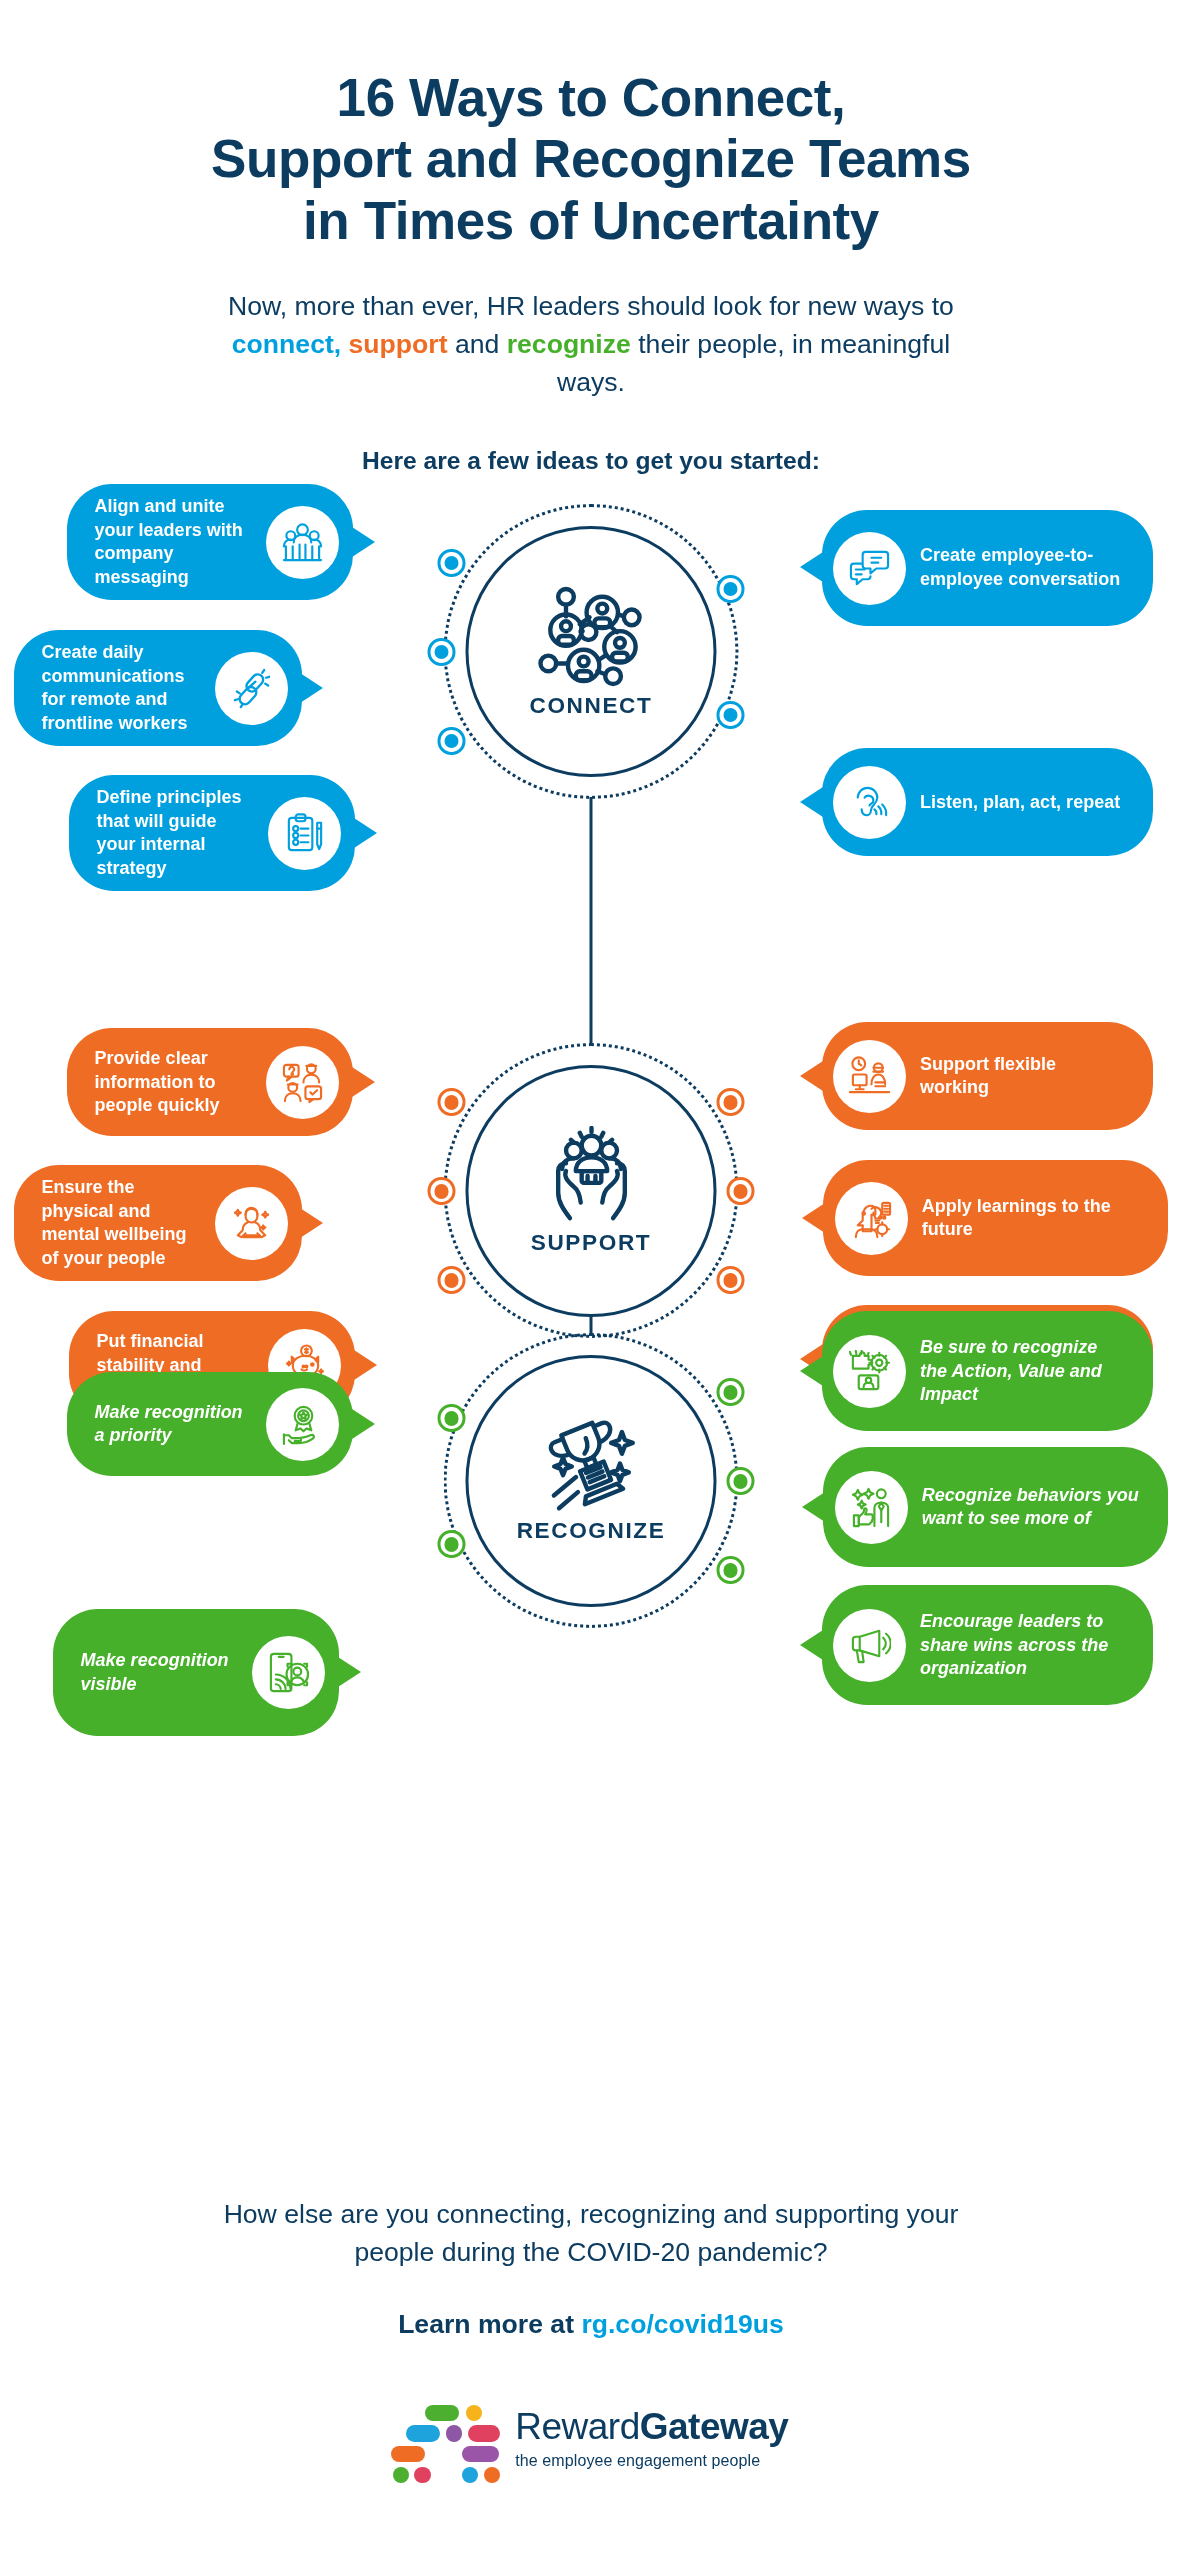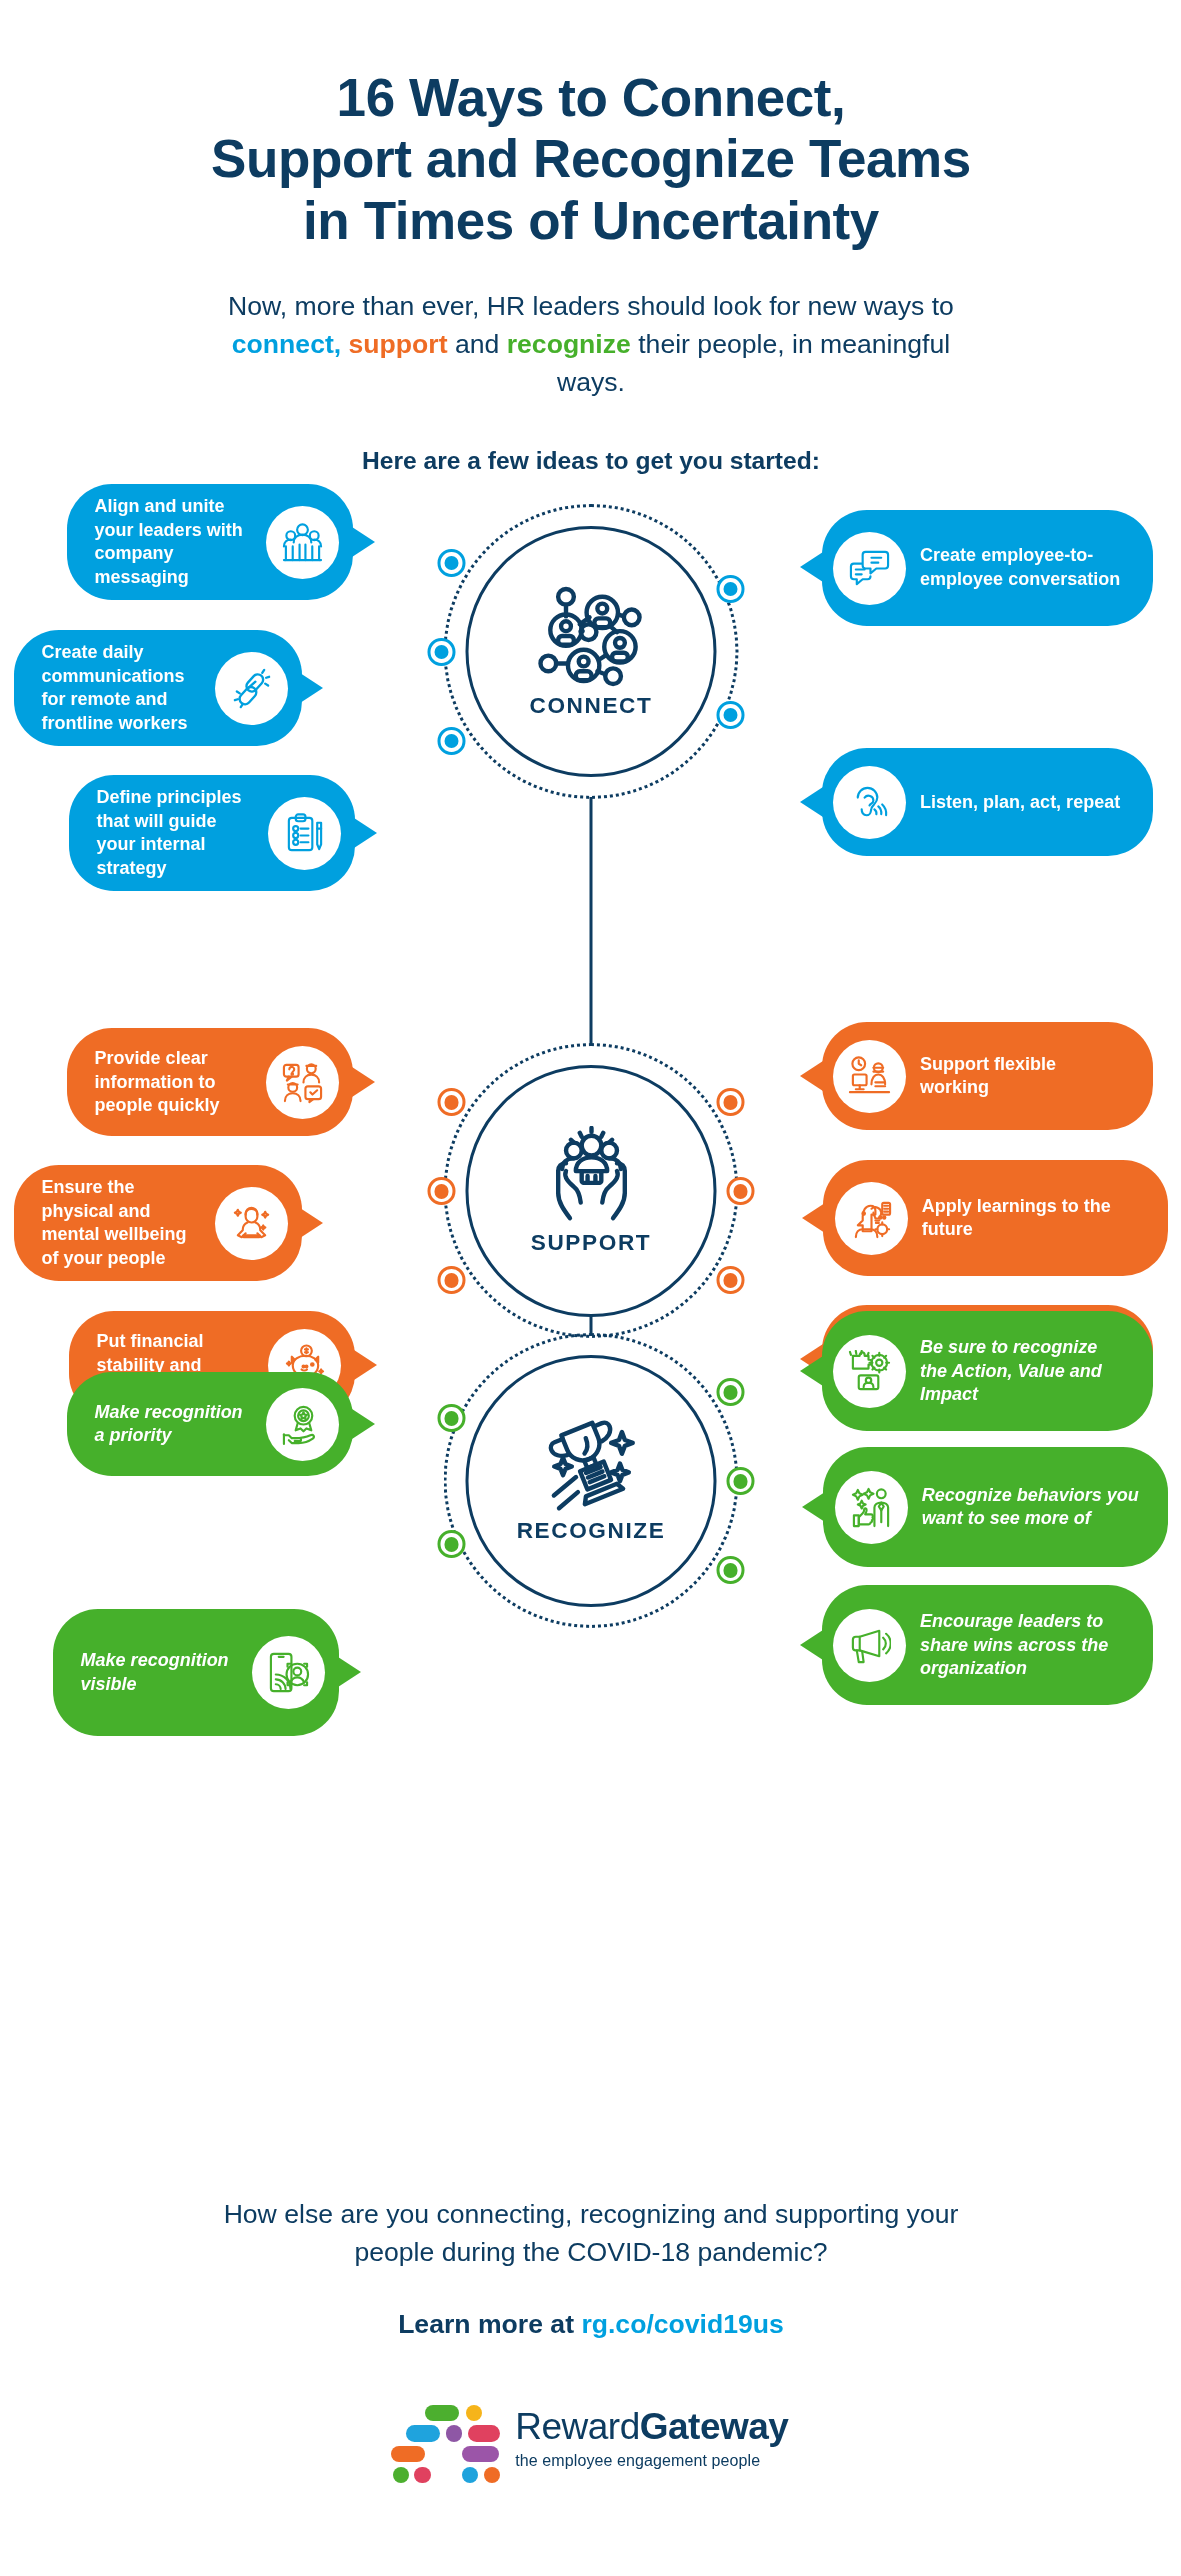--- a/index.html
+++ b/index.html
@@ -533,21 +533,21 @@
         <path d="M36 14a8 8 0 010 12M39 10a13 13 0 010 20"></path>
       </svg>
     </span>
     <span class="btext">Encourage leaders to share wins across the organization</span>
     <i class="tail l"></i>
   </div>
 
 </div>
 
 <div class="footer">
-  <p class="footer-q">How else are you connecting, recognizing and supporting your people during the COVID-18 pandemic?</p>
+  <p class="footer-q">How else are you connecting, recognizing and supporting your people during the COVID-20 pandemic?</p>
   <p class="footer-cta"><span>Learn more at </span><span class="url">rg.co/covid19us</span></p>
 
   <div class="logo-row">
     <div class="logo-mark">
       <span class="lm" style="background:#4caf2f;left:31.5px;top:2px;width:34px;height:16.7px;"></span>
       <span class="lm" style="background:#f6b41a;left:72px;top:2px;width:16.7px;height:16.7px;border-radius:50%;"></span>
       <span class="lm" style="background:#1fa3dd;left:12.8px;top:22.6px;width:34px;height:16.7px;"></span>
       <span class="lm" style="background:#8e57a5;left:52px;top:22.6px;width:16.7px;height:16.7px;border-radius:50%;"></span>
       <span class="lm" style="background:#e0415f;left:74px;top:22.6px;width:32.5px;height:16.7px;"></span>
       <span class="lm" style="background:#ef6c25;left:-3px;top:43px;width:34px;height:16.7px;"></span>

